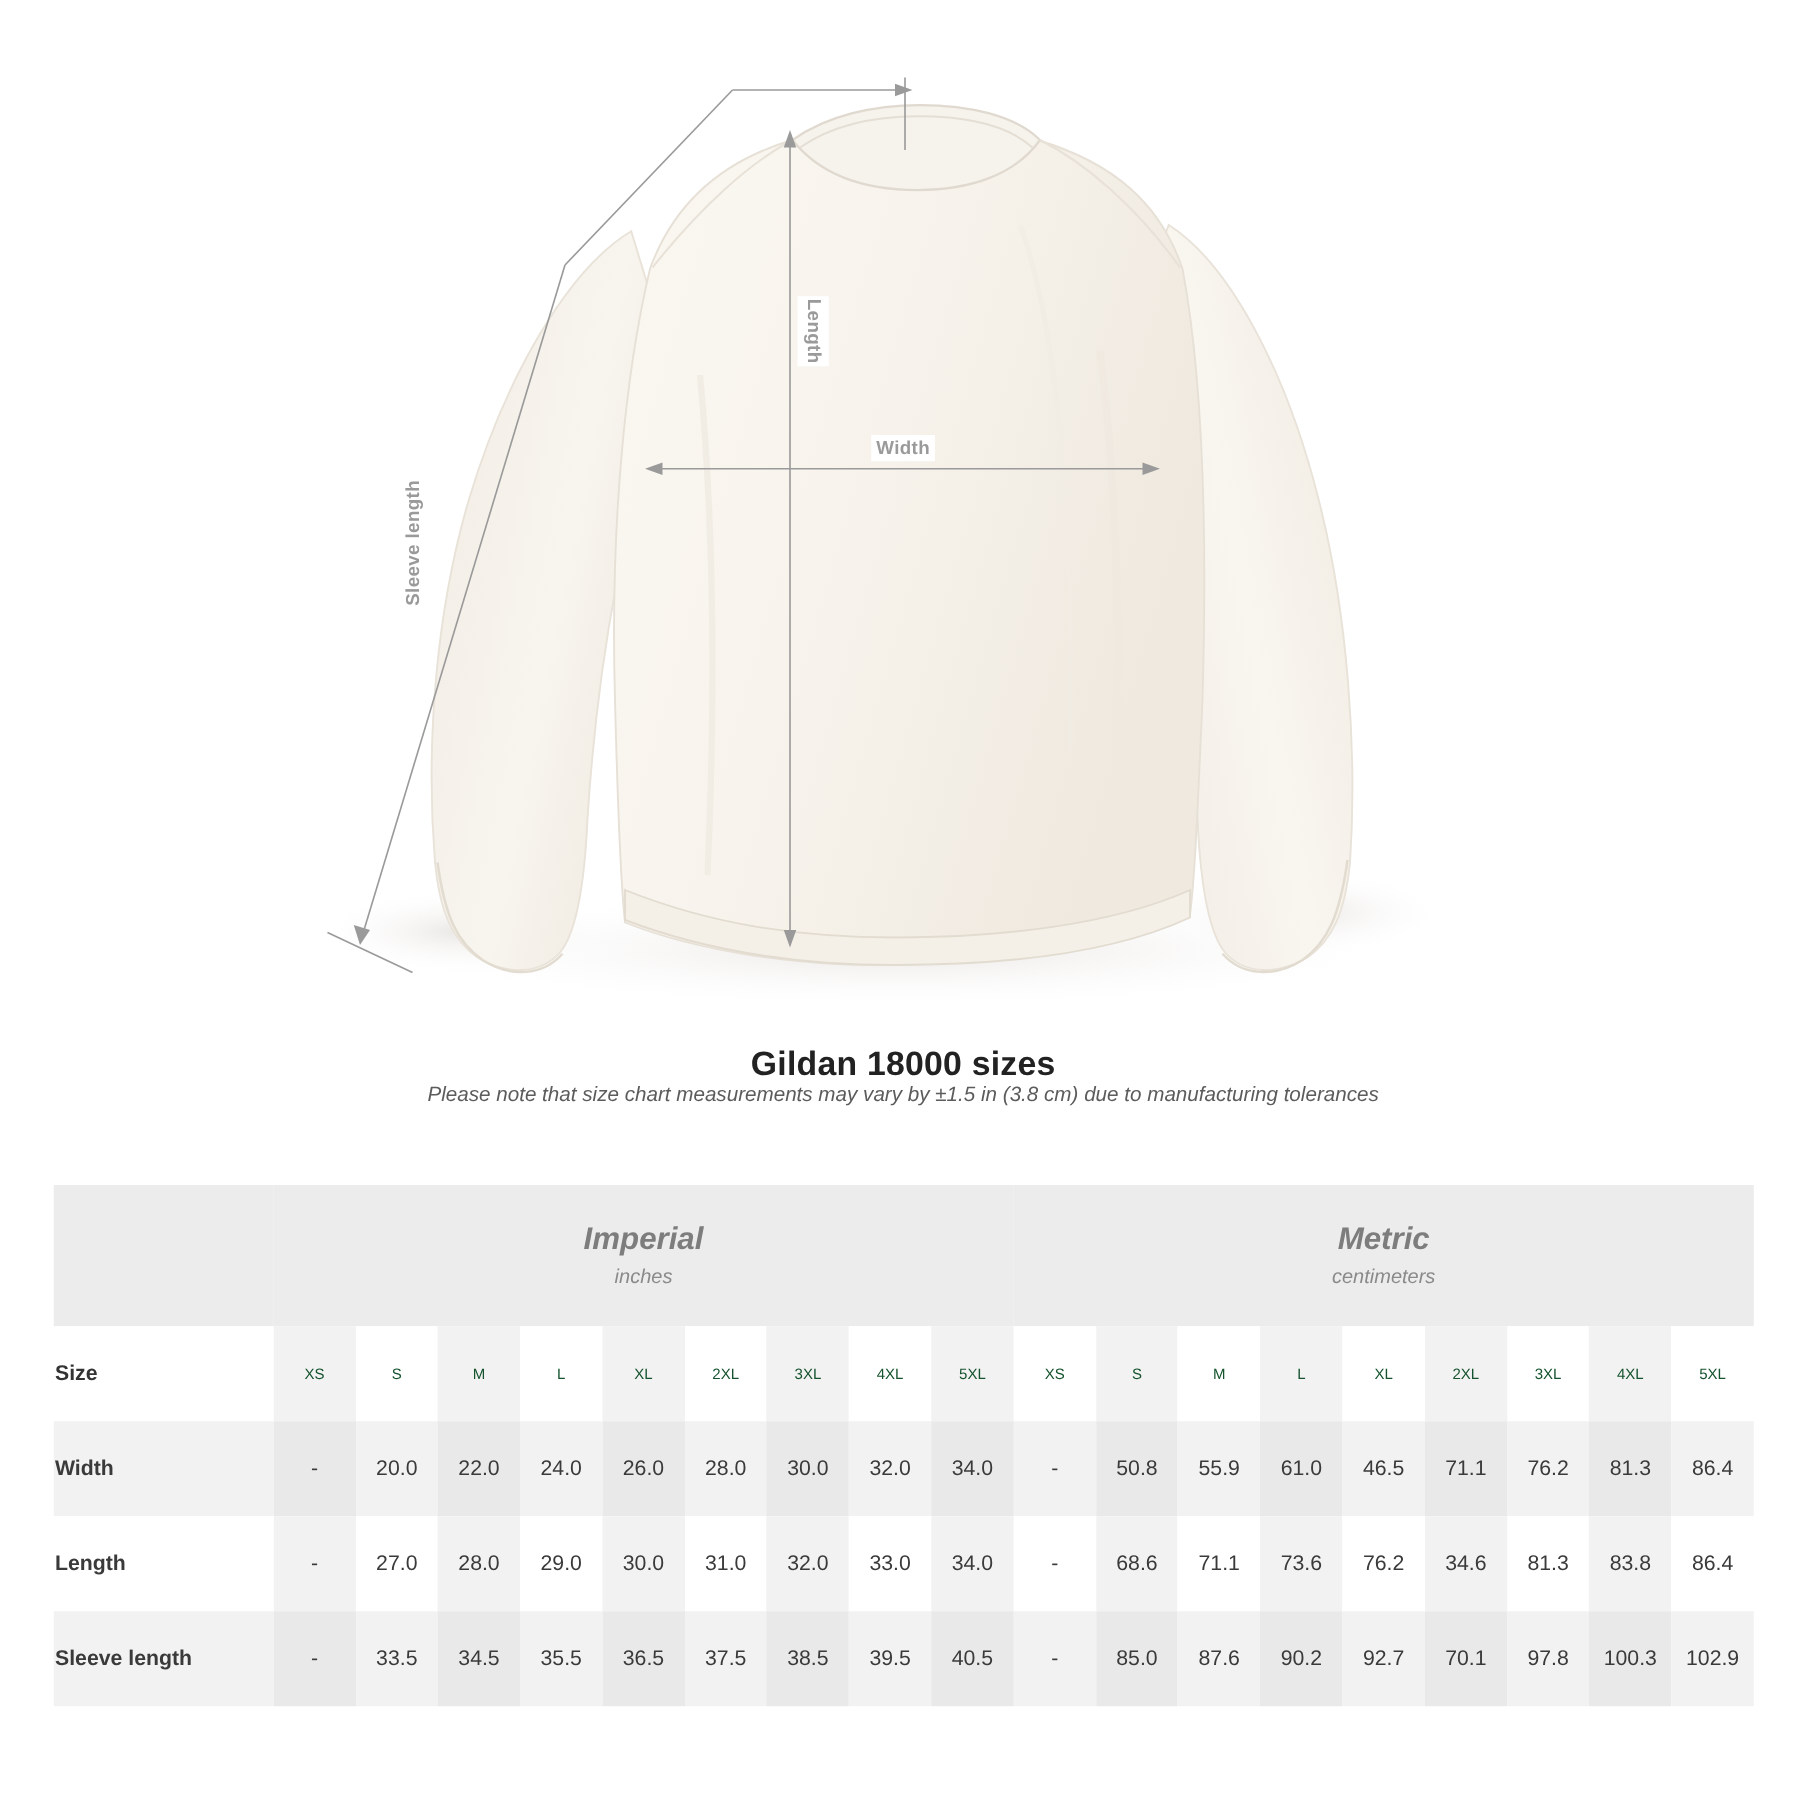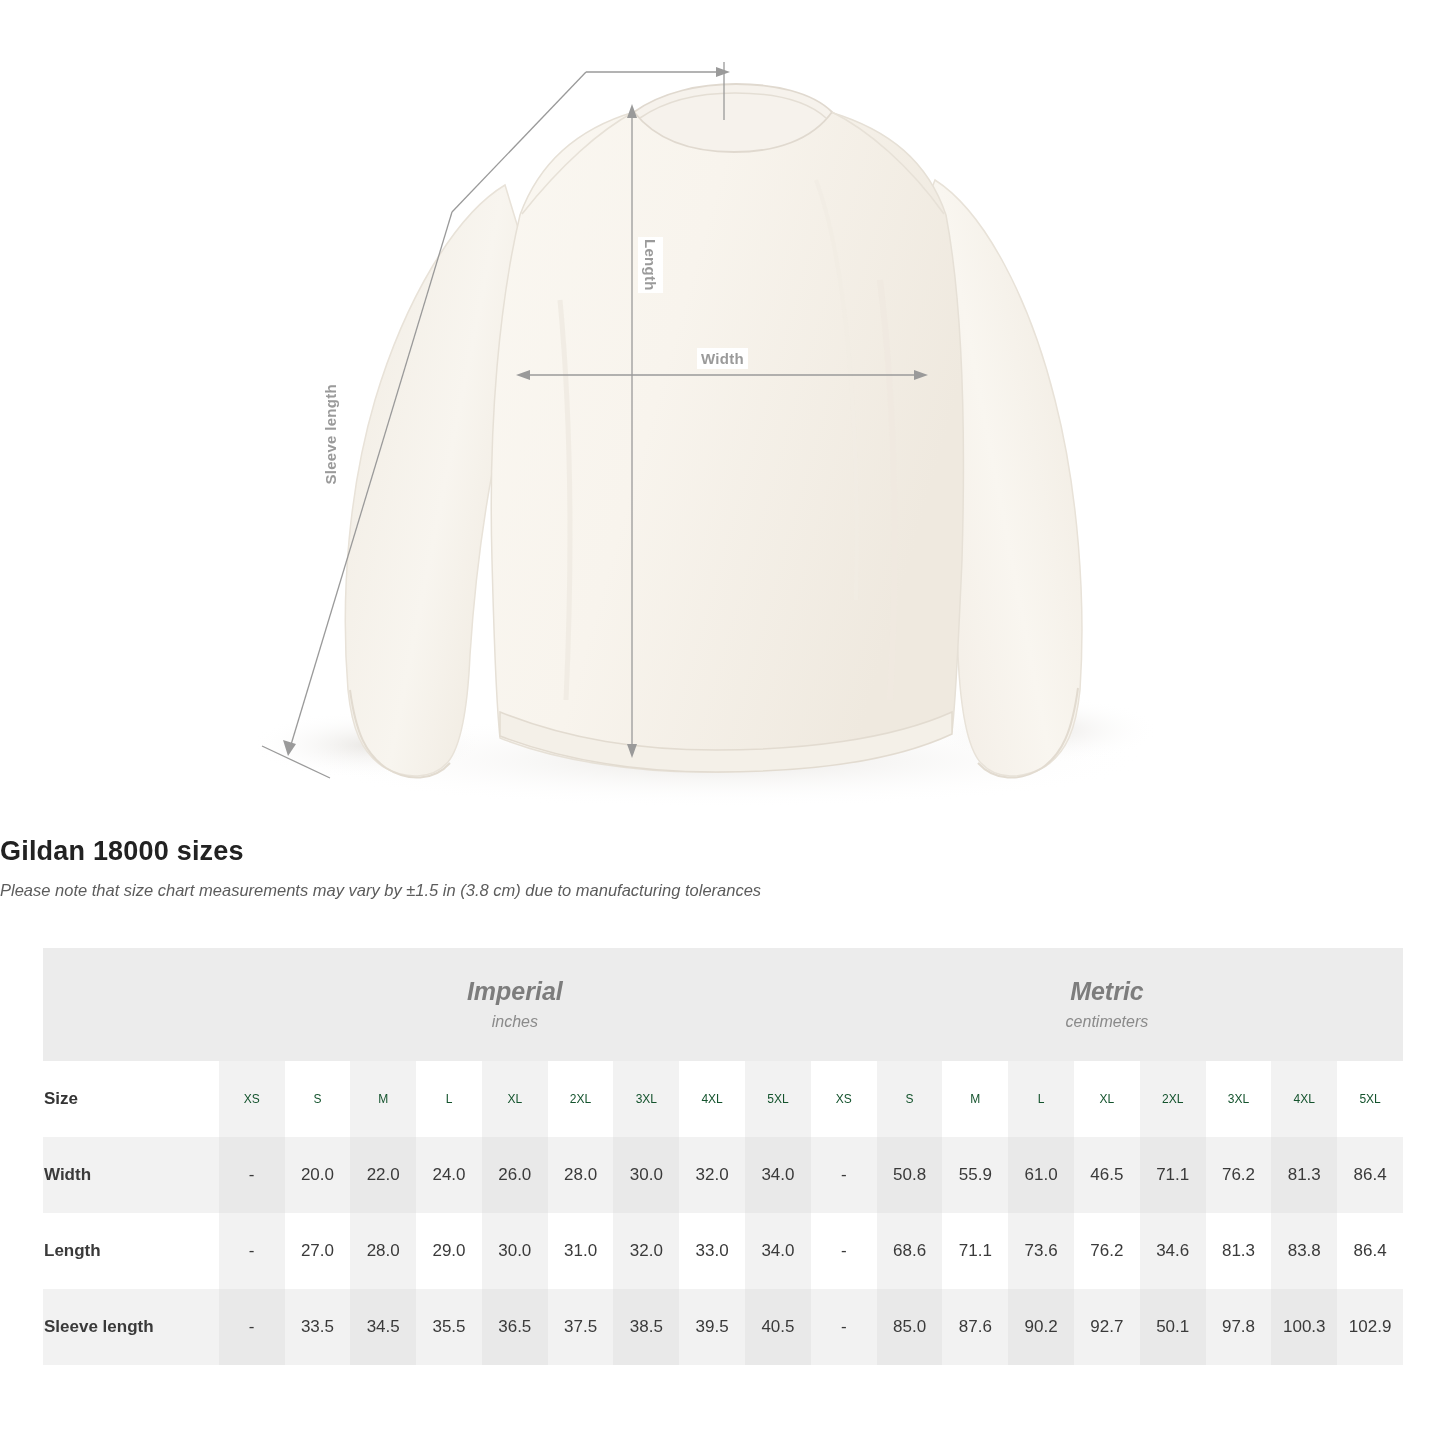--- a/index.html
+++ b/index.html
@@ -57,31 +57,30 @@
   .label-sleeve {
     left: 318px;
     top: 382px;
     writing-mode: vertical-rl;
     text-orientation: mixed;
     transform: rotate(180deg);
   }
 
   
   .heading-block {
-    text-align: left;
+    text-align: center;
     margin-top: 6px;
   }
   .chart-title {
     font-size: 27px;
     font-weight: bold;
     color: #222222;
     letter-spacing: 0.2px;
   }
   .chart-note {
-    margin-top: 14px;
     font-size: 16.5px;
     font-style: italic;
     color: #5c5c5c;
   }
 
   
   .table-wrap {
     position: absolute;
     left: 43px;
     top: 948px;
@@ -349,21 +348,21 @@
             <td class="alt">36.5</td>
             <td>37.5</td>
             <td class="alt">38.5</td>
             <td>39.5</td>
             <td class="alt">40.5</td>
             <td>-</td>
             <td class="alt">85.0</td>
             <td>87.6</td>
             <td class="alt">90.2</td>
             <td>92.7</td>
-            <td class="alt">50.1</td>
+            <td class="alt">70.1</td>
             <td>97.8</td>
             <td class="alt">100.3</td>
             <td>102.9</td>
           </tr>
         </tbody>
     </table>
   </div>
 
 </div>
 

